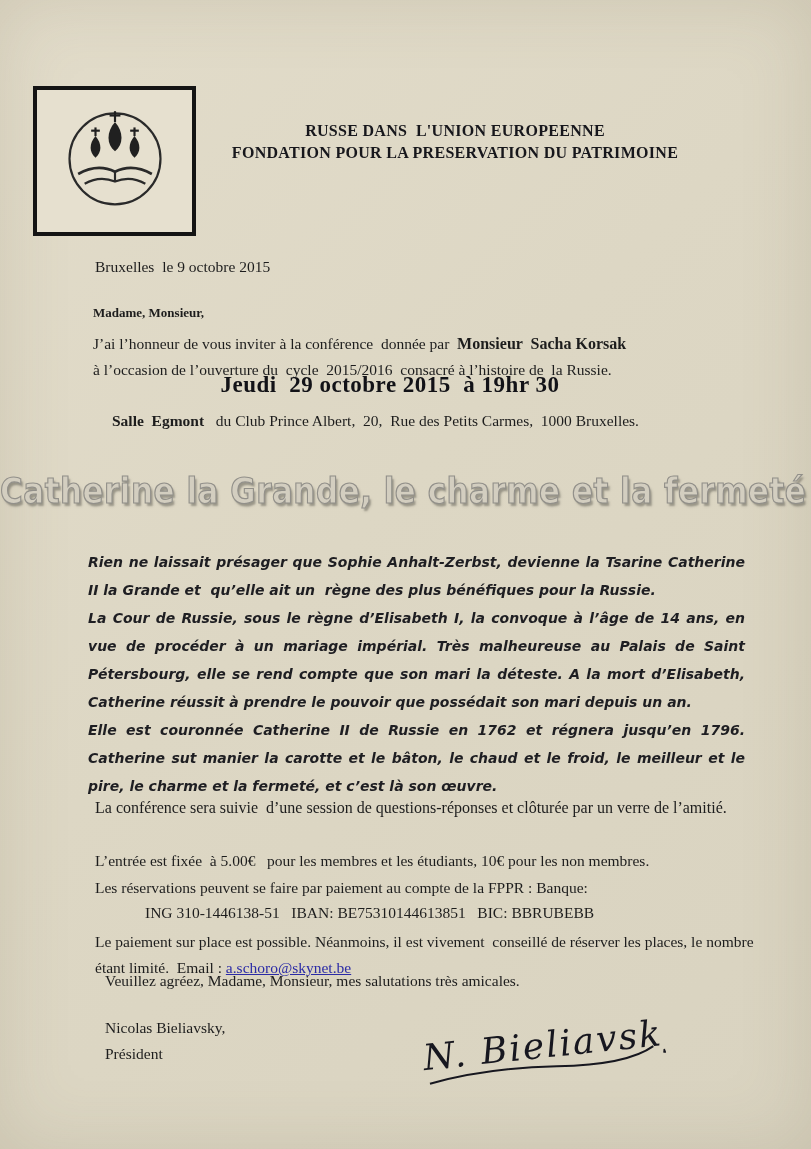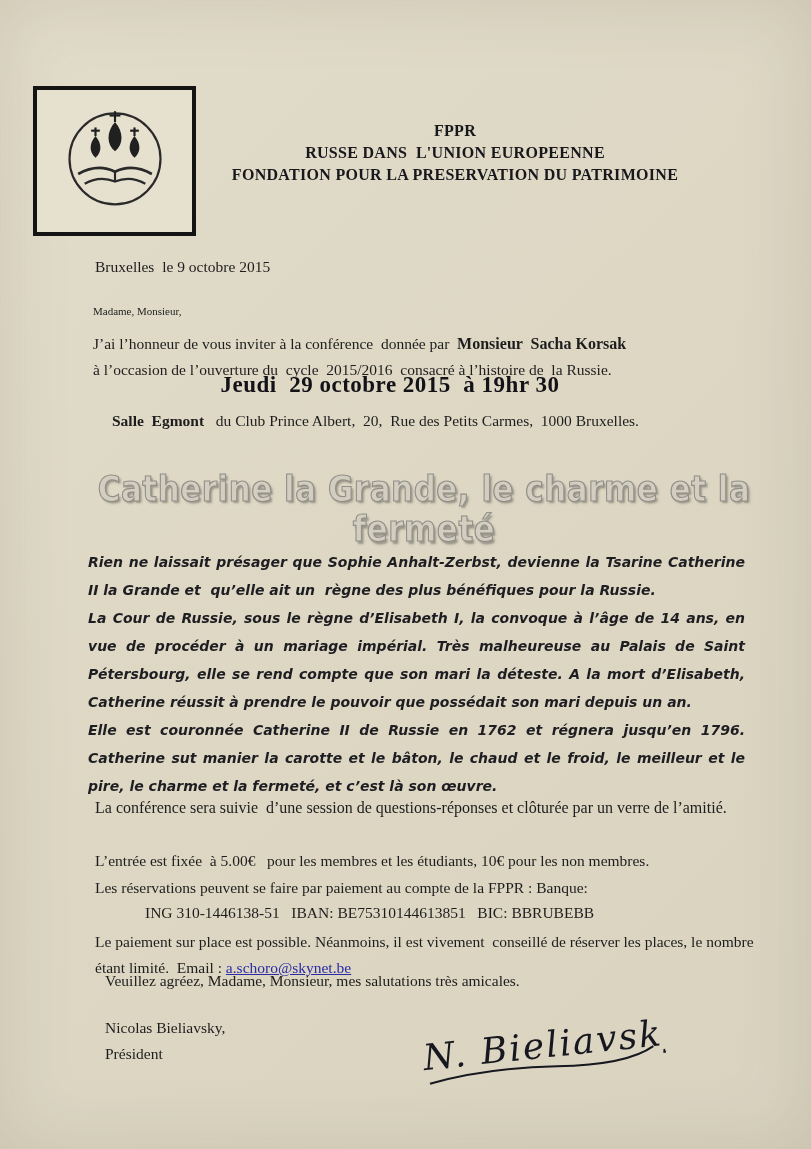--- a/index.html
+++ b/index.html
@@ -34,39 +34,37 @@
     width: 560px;
     text-align: center;
     font-weight: bold;
     font-size: 16px;
     letter-spacing: 0.3px;
     line-height: 22px;
     color: #17171c;
   }
 
   .dateline   { position: absolute; left: 95px;  top: 258px; font-size: 15.5px; }
-  .salutation { position: absolute; left: 93px;  top: 305px; font-size: 11px; }
+  .salutation { position: absolute; left: 93px;  top: 305px; font-size: 13px; font-weight: bold; }
 
   .invite-block { position: absolute; left: 93px; top: 331px; width: 670px; font-size: 15.5px; line-height: 26px; }
   .invite-speaker { font-weight: bold; font-size: 16px; }
 
   .event-line {
     position: absolute; left: 50px; top: 372px; width: 680px;
     text-align: center;
     font-weight: bold; font-size: 23px; letter-spacing: 0.5px;
     color: #121217;
   }
 
   .venue-line { position: absolute; left: 112px; top: 412px; font-size: 15.5px; }
   .venue-bold { font-weight: bold; }
 
   .grand-title {
     position: absolute; left: 0; top: 473px; width: 100%;
-    text-align: center;
-    padding-left: 37px;
   }
   .grand-title span {
     display: inline-block;
     font-family: "DejaVu Sans", sans-serif;
     font-weight: bold;
     font-size: 31px;
     letter-spacing: 0.5px;
     transform: scaleY(1.12);
     color: #d3cec0;
     -webkit-text-stroke: 1.1px #92908a;
@@ -122,21 +120,20 @@
       <line x1="78" y1="29" x2="78" y2="37" stroke="#202020" stroke-width="2"></line>
       <line x1="74" y1="32" x2="82" y2="32" stroke="#202020" stroke-width="2"></line>
 
       <path d="M26 72 Q 44 62, 60 70 Q 76 62, 94 72" fill="none" stroke="#2a2a2a" stroke-width="2.5"></path>
       <path d="M32 81 Q 46 73, 60 79 Q 74 73, 88 81" fill="none" stroke="#2a2a2a" stroke-width="2"></path>
       <line x1="60" y1="70" x2="60" y2="79" stroke="#2a2a2a" stroke-width="2"></line>
     </svg>
   </div>
 
   <div class="org-header">
-    <div>FPPR</div>
     <div class="pre">RUSSE DANS  L'UNION EUROPEENNE</div>
     <div class="pre">FONDATION POUR LA PRESERVATION DU PATRIMOINE</div>
   </div>
 
   <div class="dateline pre">Bruxelles  le 9 octobre 2015</div>
 
   <div class="salutation">Madame, Monsieur,</div>
 
   <div class="invite-block">
     <div>

